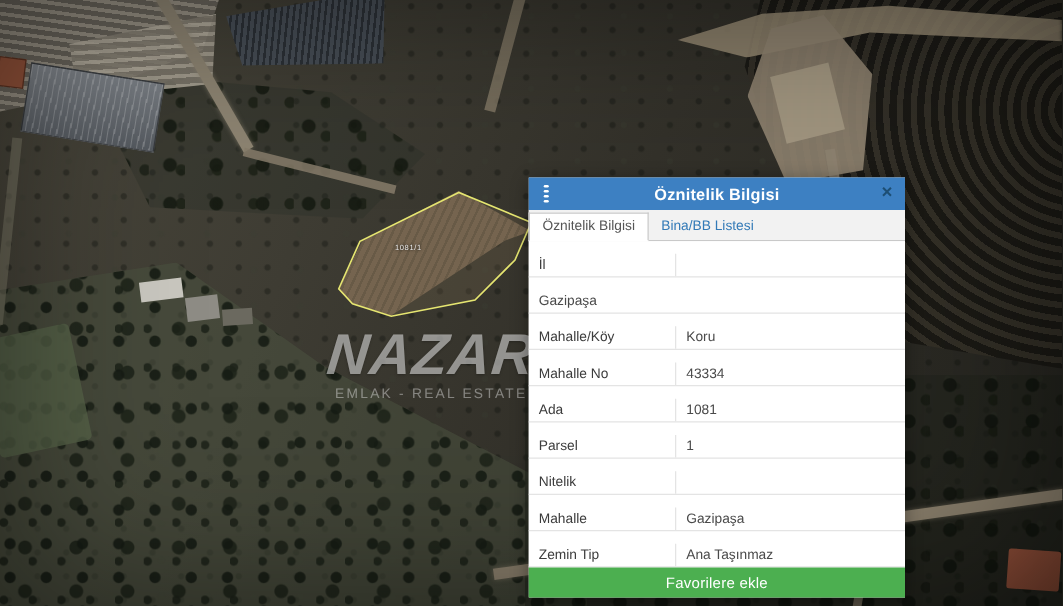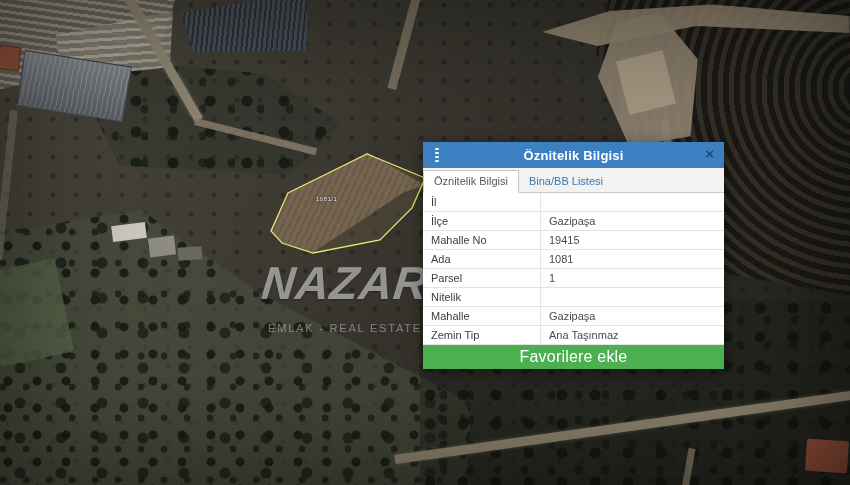--- a/index.html
+++ b/index.html
@@ -103,21 +103,21 @@
   .bld-orange{ left:806px; top:440px; width:42px; height:32px; transform:rotate(4deg);
     background:linear-gradient(135deg,#93503a,#7c4330); border-radius:2px; }
 
   .vignette { inset:0; box-shadow:inset 0 0 140px rgba(0,0,0,.5); pointer-events:none; }
 
   
   .watermark { position:absolute; left:250px; top:260px; width:190px; text-align:center; }
   .wm-brand { font-size:46px; font-weight:800; font-style:italic; line-height:1;
     transform:skewX(-6deg); color:rgba(236,236,236,.55); letter-spacing:1px;
     text-shadow:0 1px 2px rgba(0,0,0,.25); }
-  .wm-tagline { margin-top:16px; font-size:11px; letter-spacing:1.8px;
+  .wm-tagline { margin-top:3px; font-size:11px; letter-spacing:1.8px;
     color:rgba(230,230,230,.45); }
 
   
   .panel { position:absolute; left:423px; top:142px; width:301px;
     box-shadow:0 3px 14px rgba(0,0,0,.4); font-size:11px; background:#fff; }
   .panel-header { position:relative; height:26px; background:#3d80c2; display:flex;
     align-items:center; color:#fff; }
   .panel-title { flex:1; text-align:center; font-size:13px; font-weight:600; letter-spacing:.2px; }
   .drag-handle { position:absolute; left:12px; top:50%; transform:translateY(-50%);
     display:flex; flex-direction:column; gap:2px; cursor:move; }
@@ -127,26 +127,26 @@
 
   .tabs { display:flex; background:#f2f2f2; border-bottom:1px solid #c9c9c9;
     align-items:flex-end; padding-top:2px; }
   .tab { padding:4px 10px 4px; font-size:11px; line-height:13px; cursor:pointer; white-space:nowrap; }
   .tab.active { background:#fff; color:#555; border:1px solid #c9c9c9; border-bottom:1px solid #fff;
     margin-bottom:-1px; }
   .tab.inactive { color:#337ab7; }
 
   .table { background:#fff; }
   .trow { display:flex; border-bottom:1px solid #e4e4e4; }
-  .cell { padding:2px 8px; line-height:14px; }
+  .cell { padding:2px 8px; line-height:14px;margin-top:10px; }
   .cell.lbl { width:118px; border-right:1px solid #e4e4e4; color:#3c3c3c; }
   .cell.val { flex:1; color:#4a4a4a; }
 
   .fav-btn { display:block; width:100%; height:24px; background:#4caf50; color:#fff;
-    border:none; font-size:16px; font-family:inherit; cursor:pointer; letter-spacing:.2px; }
+    border:none; font-size:12px; font-family:inherit; cursor:pointer; letter-spacing:.2px; }
 </style>
 </head>
 <body>
 
 <div class="app">
 
   <div class="map" style="position:absolute;inset:0;">
     <div class="layer base"></div>
     <div class="layer scrub"></div>
 
@@ -207,26 +207,29 @@
     <div class="tabs">
         <div class="tab active">Öznitelik Bilgisi</div>
         <div class="tab inactive" style="color: rgb(51, 122, 183);">Bina/BB Listesi</div>
       </div>
 
     <div class="table">
         <div class="trow">
           <div class="cell lbl">İl</div>
         </div>
         <div class="trow">
-          <div class="cell lbl">İlçe</div>
           <div class="cell val">Gazipaşa</div>
         </div>
         <div class="trow">
+          <div class="cell lbl">Mahalle/Köy</div>
+          <div class="cell val">Koru</div>
+        </div>
+        <div class="trow">
           <div class="cell lbl">Mahalle No</div>
-          <div class="cell val">19415</div>
+          <div class="cell val">43334</div>
         </div>
         <div class="trow">
           <div class="cell lbl">Ada</div>
           <div class="cell val">1081</div>
         </div>
         <div class="trow">
           <div class="cell lbl">Parsel</div>
           <div class="cell val">1</div>
         </div>
         <div class="trow">

